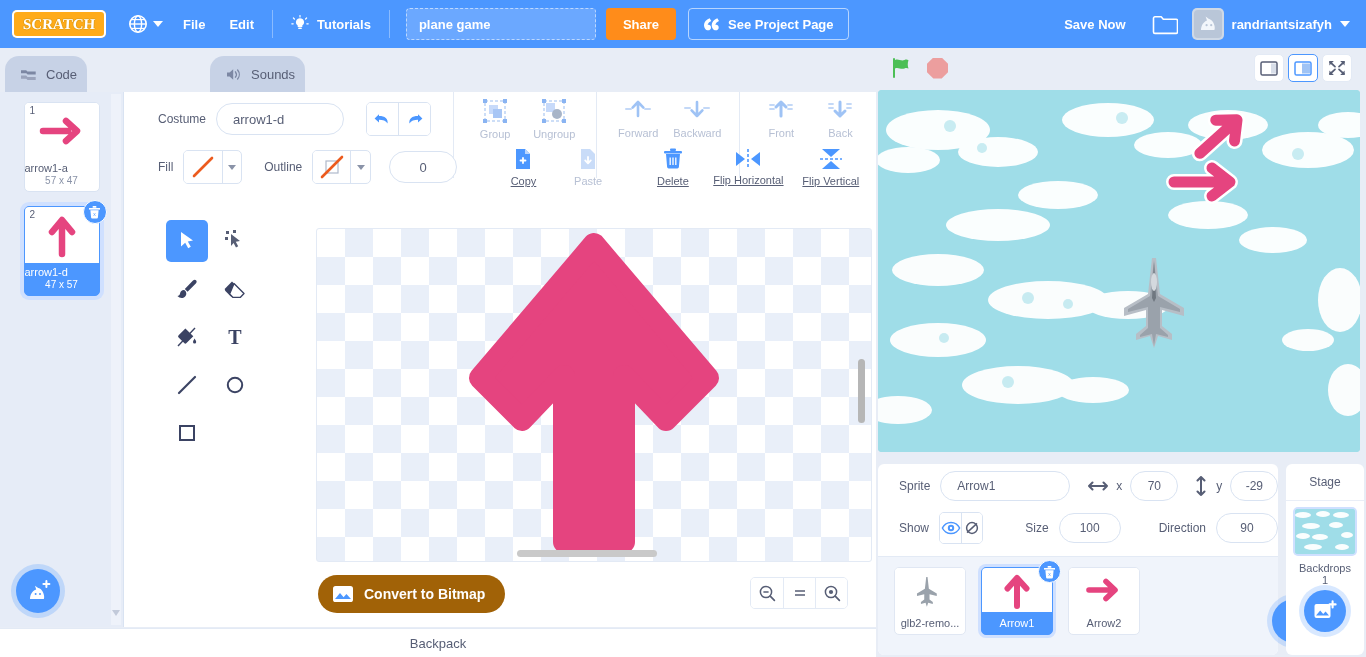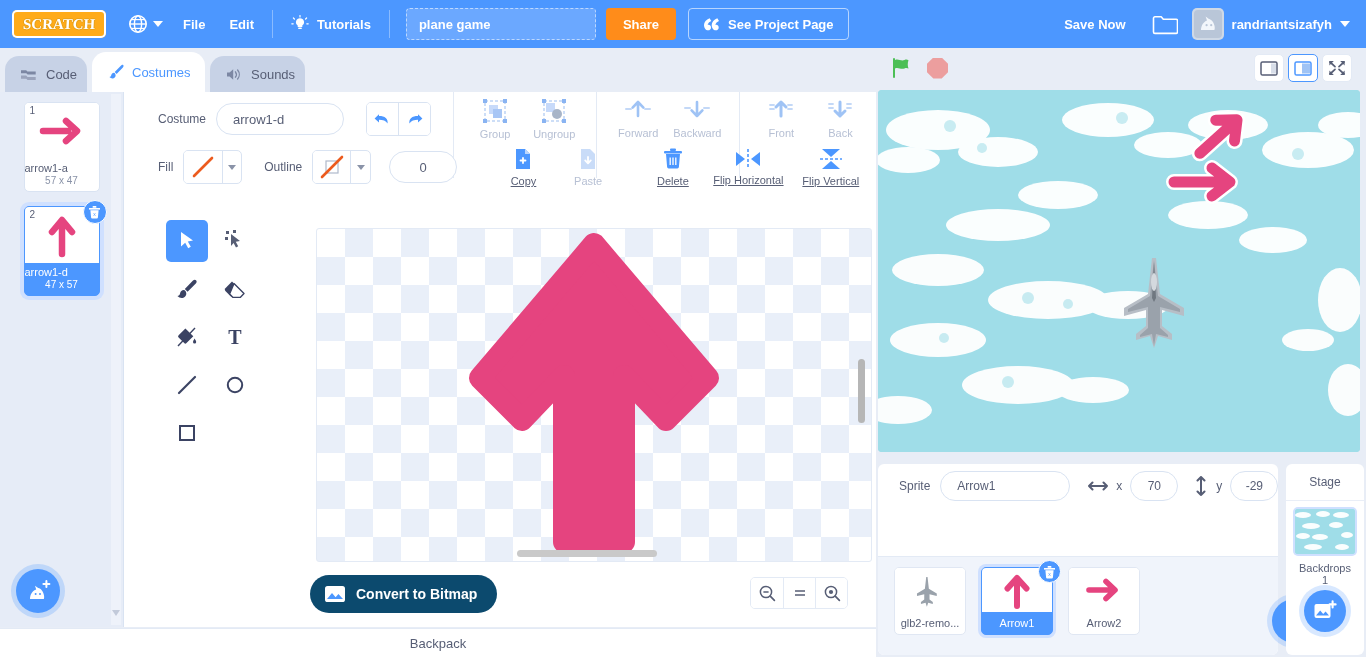--- a/index.html
+++ b/index.html
@@ -150,21 +150,21 @@
       linear-gradient(45deg,#e9eff9 25%,transparent 25%,transparent 75%,#e9eff9 75%),
       linear-gradient(45deg,#e9eff9 25%,transparent 25%,transparent 75%,#e9eff9 75%);
     background-size:56px 56px;
     background-position:0 0, 28px 28px;
   }
   .v-scroll { position:absolute; right:6px; top:130px; width:7px; height:64px; background:#b6b6b6; border-radius:4px;}
   .h-scroll { position:absolute; bottom:4px; left:200px; width:140px; height:7px; background:#c9c9c9; border-radius:4px;}
   .big-arrow { position:absolute; left:50%; top:50%; transform:translate(-50%,-50%); }
 
   .bitmap-btn {
-    position:absolute; left:160px; bottom:14px; height:38px; background:#0c4a6e;
+    position:absolute; left:168px; bottom:14px; height:38px; background:#a16207;
     border-radius:19px; display:flex; align-items:center; gap:10px;
     padding:0 20px 0 14px; color:#fff; font-size:14px; font-weight:bold; cursor:pointer; border:none;
   }
   .zoomgroup { position:absolute; right:22px; bottom:18px; display:flex; border:1px solid #e3eaf5; border-radius:5px; overflow:hidden;}
   .zbtn { width:32px;height:30px;display:flex;align-items:center;justify-content:center;background:#fff;cursor:pointer;}
   .zbtn + .zbtn { border-left:1px solid #e3eaf5; }
 
   
   .stagecol { position:absolute; top:48px; left:876px; width:490px; height:609px; background:#e8edf6; }
   .stage-controls { height:40px; display:flex; align-items:center; padding:0 14px; }
@@ -299,29 +299,20 @@
 
   <div class="tabrow">
     <div class="tab t0">
       <span style="display:flex;">
         <svg width="19" height="15" viewBox="0 0 19 15">
             <path d="M1 3.2h5.2l1.2 1.3h8.3v3.1H7.6L6.3 6.3H1z" fill="#7c87a3"></path>
             <path d="M1 8.6h5.2l1.2 1.3h8.3V13H7.6l-1.3-1.3H1z" fill="#9aa3bb"></path>
           </svg>
       </span>
       <span>Code</span>
-    </div>
-    <div class="tab t1 active">
-      <span style="display:flex;">
-        <svg width="18" height="16" viewBox="0 0 18 16">
-            <path d="M16.2 1.1c-.6-.6-1.4-.4-2.1.3L7.7 8l1.9 1.9 6.3-6.5c.7-.7.9-1.6.3-2.3z" fill="#4c97ff"></path>
-            <path d="M6.9 8.8c-1.4 0-2.4 1-2.6 2.3-.2 1.3-.9 1.7-1.9 2 1.2 1.2 2.8 1.6 4.2 1.1 1.3-.5 2.1-1.7 2-3-.1-1.3-.8-2.4-1.7-2.4z" fill="#4c97ff"></path>
-          </svg>
-      </span>
-      <span>Costumes</span>
     </div>
     <div class="tab t2">
       <span style="display:flex;">
         <svg width="19" height="15" viewBox="0 0 19 15">
             <path d="M2 5.4h2.6L8.2 2.3v10.4L4.6 9.6H2z" fill="#7c87a3"></path>
             <path d="M10.4 4.8a4.4 4.4 0 0 1 0 5.4M12.6 3a7 7 0 0 1 0 9" fill="none" stroke="#7c87a3" stroke-width="1.3" stroke-linecap="round"></path>
           </svg>
       </span>
       <span>Sounds</span>
     </div>
@@ -765,20 +756,42 @@
         <input class="sp-inp" style="width: 48px;" value="70">
         <span style="margin-left:16px;display:flex;">
           <svg width="14" height="20" viewBox="0 0 14 20">
               <path d="M7 1v18M3.5 4.5 7 1l3.5 3.5M3.5 15.5 7 19l3.5-3.5" fill="none" stroke="#575e75" stroke-width="2" stroke-linecap="round" stroke-linejoin="round"></path>
             </svg>
         </span>
         <span class="lbl" style="margin:0 8px;">y</span>
         <input class="sp-inp" style="width: 48px;" value="-29">
       </div>
 
+      <div class="sp-row" style="height:40px;">
+        <span class="lbl" style="width:44px;">Show</span>
+        <div class="eye-group" style="margin-left:0;">
+          <div class="eye-btn">
+            <svg width="20" height="16" viewBox="0 0 20 16">
+                <path d="M10 2.4c4 0 7.4 3 8.6 5.6-1.2 2.6-4.6 5.6-8.6 5.6S2.6 10.6 1.4 8C2.6 5.4 6 2.4 10 2.4z" fill="none" stroke="#4c97ff" stroke-width="1.5"></path>
+                <circle cx="10" cy="8" r="3.2" fill="#4c97ff"></circle>
+                <circle cx="10" cy="8" r="1.2" fill="#fff"></circle>
+              </svg>
+          </div>
+          <div class="eye-btn">
+            <svg width="20" height="16" viewBox="0 0 20 16">
+                <ellipse cx="10" cy="8" rx="5.4" ry="5.4" fill="none" stroke="#575e75" stroke-width="1.5"></ellipse>
+                <line x1="5" y1="12.6" x2="15" y2="3.4" stroke="#575e75" stroke-width="1.5"></line>
+              </svg>
+          </div>
+        </div>
+        <span class="lbl" style="margin-left:42px;">Size</span>
+        <input class="sp-inp" style="width: 62px;" value="100">
+        <span class="lbl" style="margin-left:38px;">Direction</span>
+        <input class="sp-inp" style="width: 62px;" value="90">
+      </div>
 
       <div class="sp-list">
 
         <div class="sp-card" style="left:16px;">
           <div class="sp-thumb">
             <svg width="46" height="34" viewBox="0 0 46 34">
                 <g transform="translate(8,2) scale(0.33)">
                   <path d="M38 6 L42 42 L66 56 L66 64 L44 58 L44 74 L54 82 L54 88 L40 84 L36 96 L32 84 L18 88 L18 82 L28 74 L28 58 L6 64 L6 56 L30 42 L34 6 Z" fill="#9aa2ab"></path>
                 </g>
                 <g transform="translate(23,17) rotate(-90) translate(-23,-17)">

